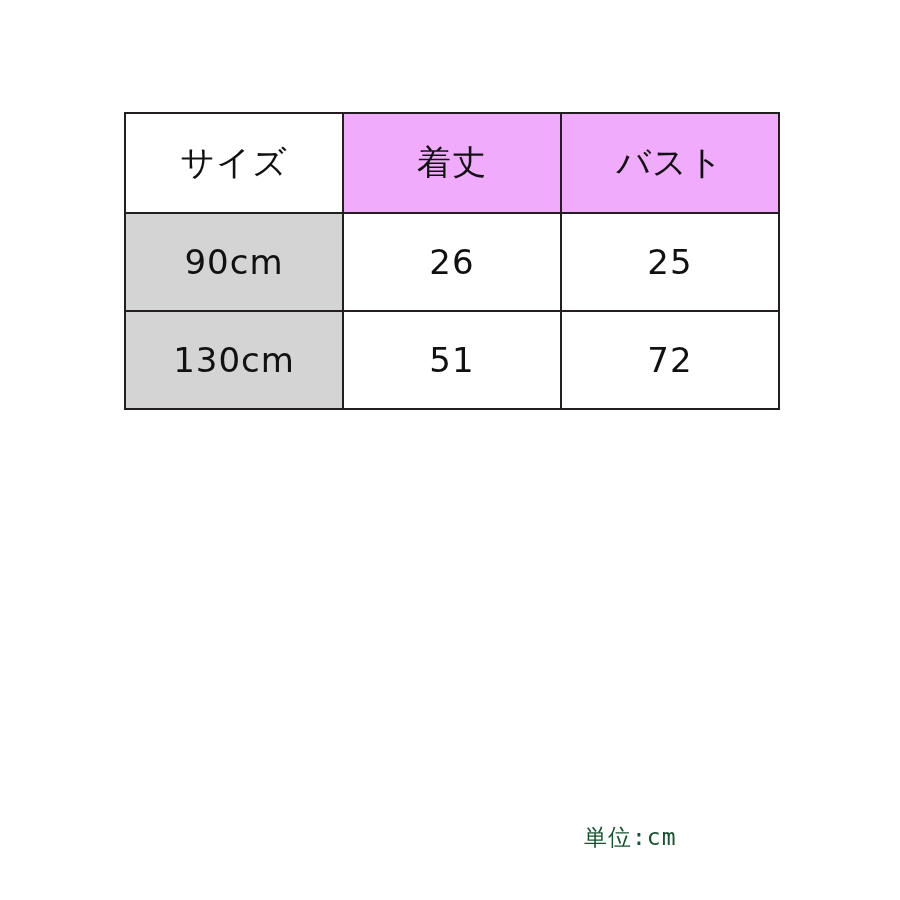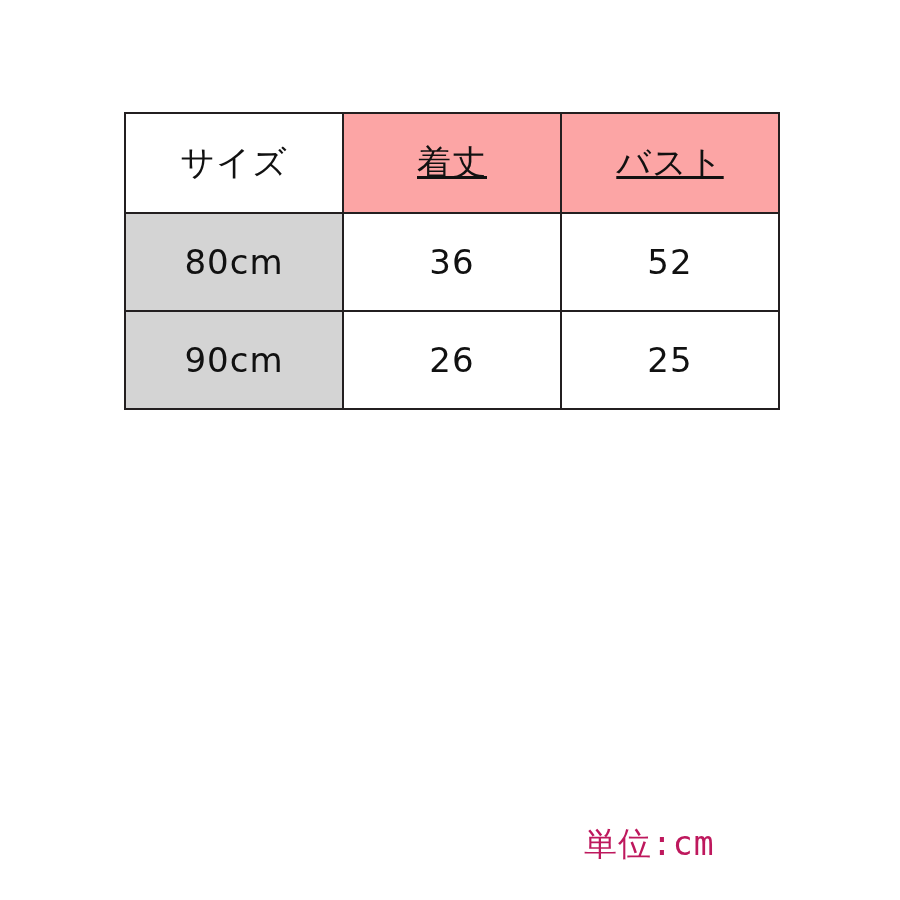--- a/index.html
+++ b/index.html
@@ -45,72 +45,71 @@
   .col-c    { width: 216px; margin-top: 35px; }
 
   .hdr-row td { height: 98px; }
   .body-row td { height: 96px; }
 
   .hdr-size {
     background: #ffffff;
     font-size: 36px;
   }
   .hdr-cell {
-    background: #fca5a5;
+    background: #f0abfc;
     font-size: 36px;
-    text-decoration: underline;
   }
   .size-cell {
     background: #d4d4d4;
     font-size: 33px;
     font-family: "DejaVu Sans Mono", monospace;
     letter-spacing: 0px;
   }
   .val-cell {
     background: #ffffff;
     font-size: 34px;
     font-family: "DejaVu Sans Mono", monospace;
   }
   .unit-note {
     position: absolute;
     left: 584px;
     top: 822px;
-    font-size: 33px;
-    color: #be185d;
+    font-size: 23px;
+    color: #14532d;
     font-family: "DejaVu Sans Mono", monospace;
     letter-spacing: 1px;
     white-space: nowrap;
   }
 </style>
 </head>
 <body>
 
 <div class="sheet">
 
   <table class="size-table">
     <tbody>
       <tr class="hdr-row">
         <td class="col-size hdr-size">サイズ</td>
         <td class="col-b hdr-cell">着丈</td>
         <td class="col-c hdr-cell">バスト</td>
       </tr>
 
-      <tr class="body-row">
-        <td class="size-cell">80cm</td>
-        <td class="val-cell">36</td>
-        <td class="val-cell">52</td>
-      </tr>
 
       <tr class="body-row">
         <td class="size-cell">90cm</td>
         <td class="val-cell">26</td>
         <td class="val-cell">25</td>
       </tr>
 
 
 
 
+      <tr class="body-row">
+        <td class="size-cell">130cm</td>
+        <td class="val-cell">51</td>
+        <td class="val-cell">72</td>
+      </tr>
     </tbody>
   </table>
 
   <div class="unit-note">単位:cm</div>
 
 </div>
 
 </body></html>

